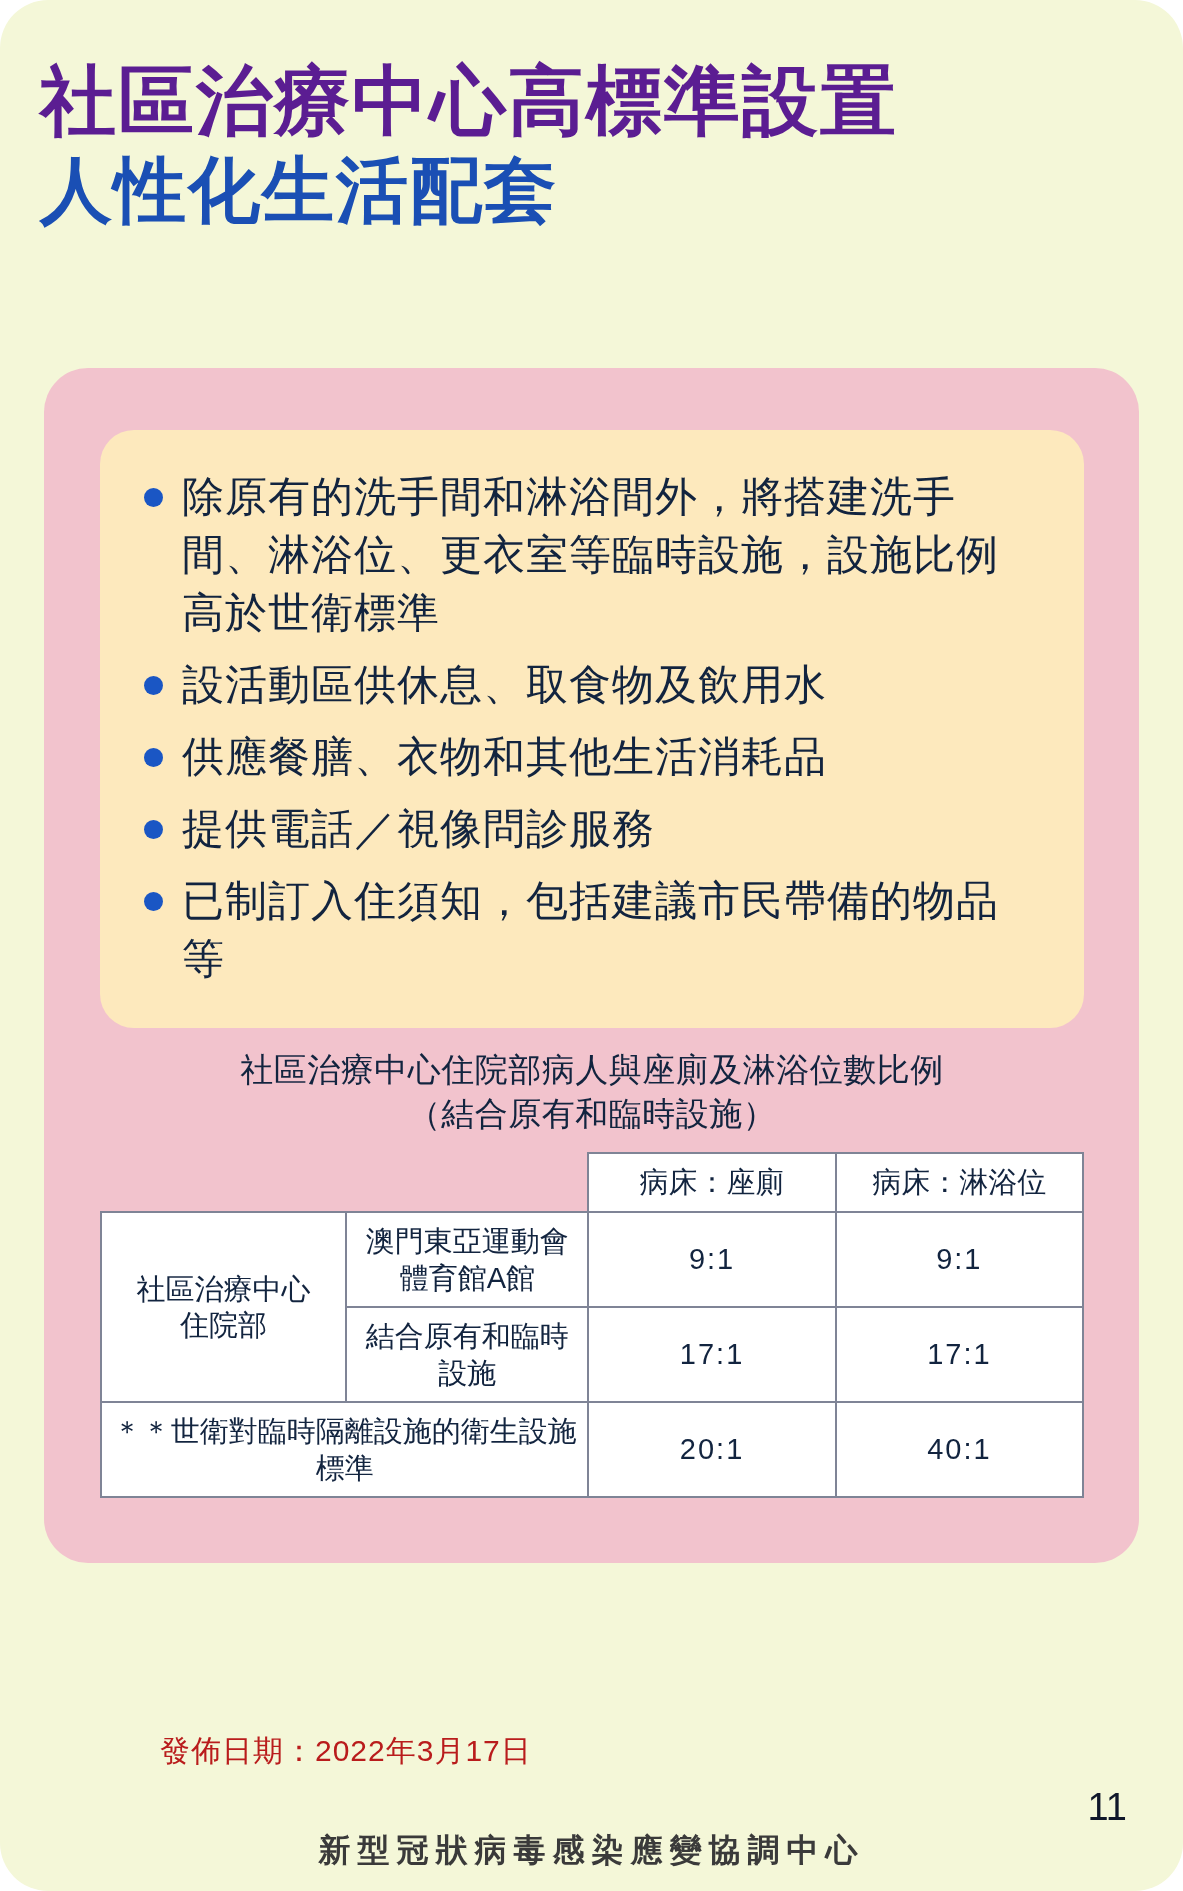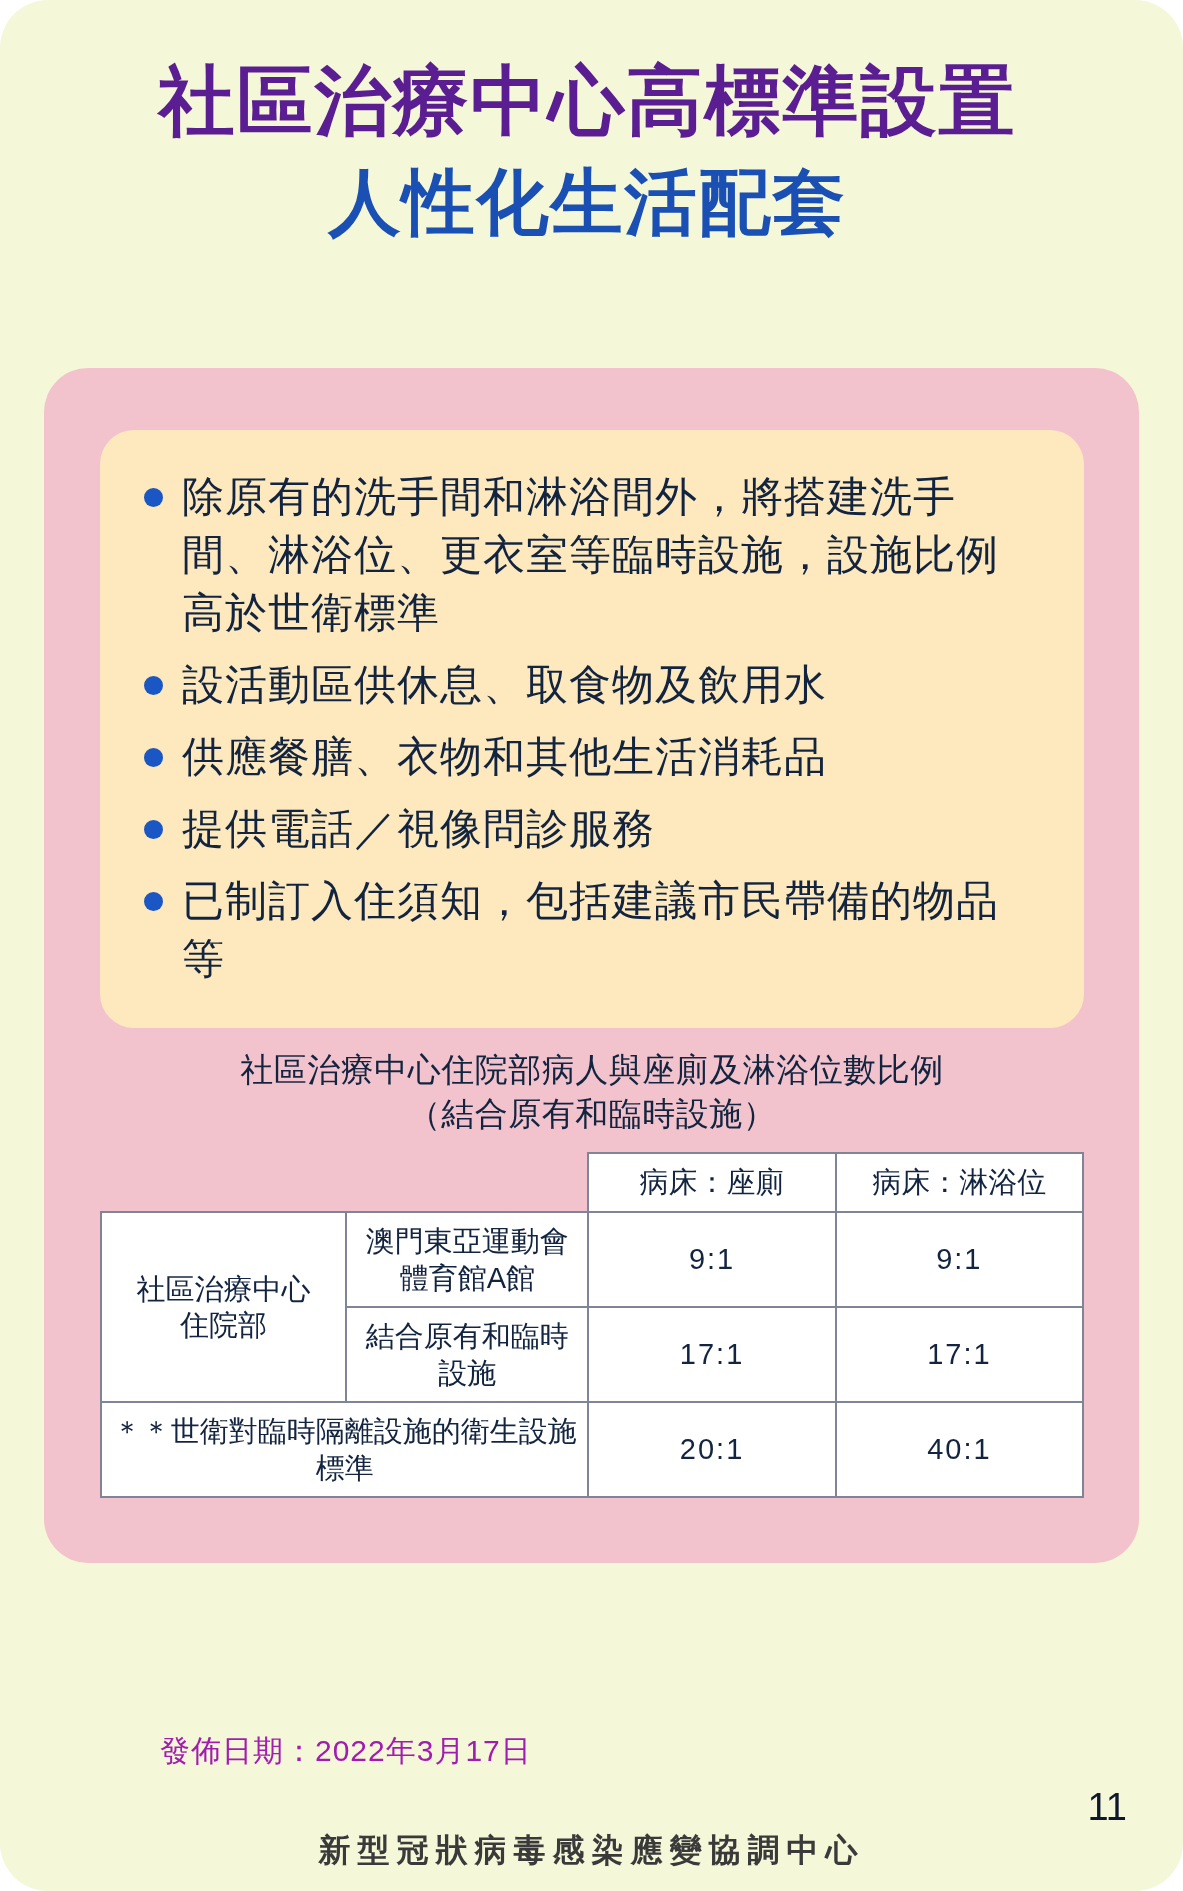--- a/index.html
+++ b/index.html
@@ -16,37 +16,37 @@
     position: relative;
     width: 1183px;
     height: 1891px;
     box-sizing: border-box;
     background: #f4f7d8;
     border-radius: 48px;
     overflow: hidden;
   }
   
   .title-block {
-    padding: 58px 40px 0 32px;
-    text-align: center;
+    padding: 58px 40px 0 40px;
+    text-align: left;
   }
   .title-line1 {
     font-size: 76px;
     font-weight: bold;
     color: #5b1d92;
     letter-spacing: 2px;
     line-height: 1.12;
   }
   .title-line2 {
     font-size: 72px;
     font-weight: bold;
     color: #1a4fb4;
     letter-spacing: 2px;
     line-height: 1.2;
-    margin-top: 16px;
+    margin-top: 4px;
   }
   
   .pink-card {
     position: absolute;
     left: 44px;
     top: 368px;
     width: 1095px;
     height: 1195px;
     background: #f2c3cd;
     border-radius: 44px;
@@ -138,21 +138,21 @@
   .col-a { width: 230px; }
   .col-b { width: 226px; }
   .col-c { width: 230px; }
   .col-d { width: 230px; }
   
   .pub-date {
     position: absolute;
     left: 160px;
     top: 1731px;
     font-size: 30px;
-    color: #a21caf;
+    color: #b91c1c;
     letter-spacing: 1px;
     text-align: center;
   }
   .org {
     position: absolute;
     left: 0;
     right: 0;
     top: 1790px;
     text-align: center;
     font-size: 32px;

